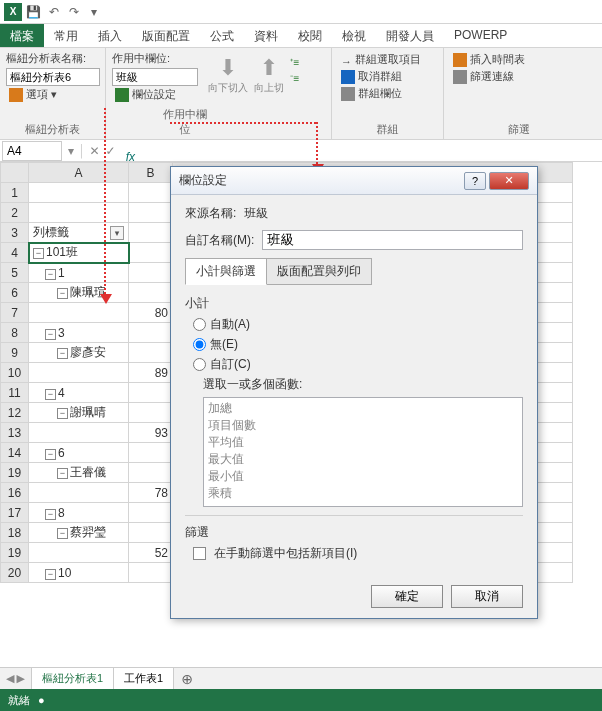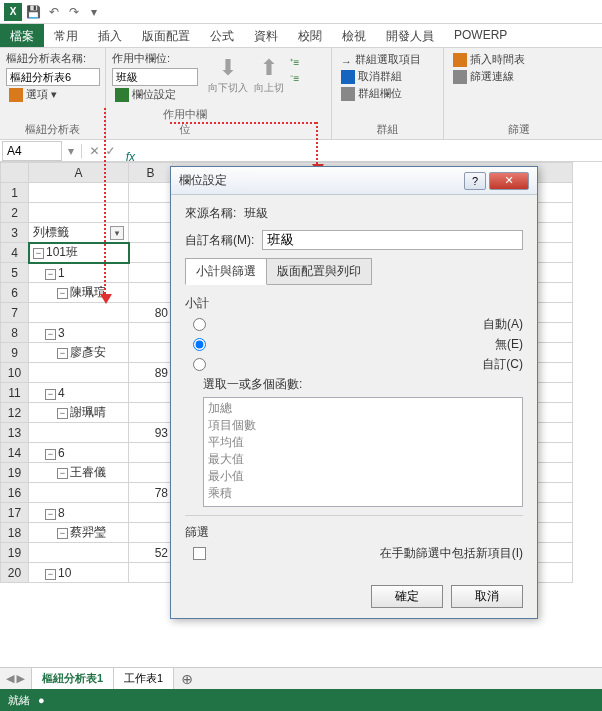--- a/index.html
+++ b/index.html
@@ -44,40 +44,40 @@
 .cell-b { font-weight: normal; }
 .rowlabel-hdr { display: flex; justify-content: space-between; align-items: center; }
 .dropbtn { width: 14px; height: 14px; border: 1px solid #999; background: #f4f4f4; display: inline-flex; align-items: center; justify-content: center; font-size: 9px; color: #555; }
 .expander { width: 11px; height: 11px; border: 1px solid #888; display: inline-flex; align-items: center; justify-content: center; font-size: 9px; line-height: 1; margin-right: 2px; background: #fff; color: #555; }
 td.selcell { background: #fff; outline: 2px solid #217346; outline-offset: -1px; }
 
 
 .sheettabs { position: absolute; bottom: 22px; left: 0; right: 0; height: 22px; background: #f1f1f1; border-top: 1px solid #ccc; display: flex; align-items: center; font-size: 11px; }
 .sheettabs .nav { display: flex; gap: 2px; padding: 0 6px; color: #888; }
 .sheettabs .stab { padding: 3px 10px; border: 1px solid #ccc; background: #fff; margin-right: -1px; }
-.sheettabs .stab.active { border-bottom: 2px solid #217346; font-weight: bold; color: #217346; }
+.sheettabs .stab.active { border-bottom: 2px solid #217346; font-weight: normal; color: #217346; }
 .sheettabs .plus { padding: 0 8px; color: #666; font-size: 14px; }
 
 
 .statusbar { position: absolute; bottom: 0; left: 0; right: 0; height: 22px; background: #217346; color: #fff; display: flex; align-items: center; padding: 0 8px; font-size: 11px; gap: 8px; }
 
 
 .dialog { position: absolute; left: 170px; top: 166px; width: 368px; background: #f0f0f0; border: 1px solid #5a7ca0; box-shadow: 2px 2px 8px rgba(0,0,0,0.3); }
 .dlg-title { height: 28px; background: linear-gradient(#fdfdfd,#e8edf5); display: flex; align-items: center; padding: 0 8px; border-bottom: 1px solid #c0c8d4; }
 .dlg-title .t { flex: 1; font-size: 12px; color: #333; }
 .dlg-title .wbtn { width: 22px; height: 18px; border: 1px solid #8a9bb0; margin-left: 3px; display: flex; align-items: center; justify-content: center; font-size: 11px; background: linear-gradient(#f6f8fb,#dbe3ef); border-radius: 2px; }
 .dlg-title .wclose { background: linear-gradient(#e7796f,#c0392b); color: #fff; width: 40px; }
 .dlg-body { padding: 10px 14px; font-size: 12px; color: #333; }
 .dlg-row { display: flex; align-items: center; margin-bottom: 8px; gap: 8px; }
 .dlg-row input[type=text] { flex: 1; border: 1px solid #abadb3; height: 20px; padding: 0 4px; }
 .dlg-tabs { display: flex; margin: 6px 0 10px; }
 .dlg-tabs .dtab { padding: 4px 10px; border: 1px solid #ababab; background: #e8e8e8; font-size: 12px; margin-right: -1px; }
 .dlg-tabs .dtab.active { background: #fff; border-bottom-color: #fff; position: relative; z-index: 1; }
 .fieldset-label { margin: 6px 0 4px; }
-.radio-row { display: flex; align-items: center; gap: 4px; margin: 3px 0 3px 8px; justify-content: space-between; }
+.radio-row { display: flex; align-items: center; gap: 4px; margin: 3px 0 3px 8px; }
 .funclist { width: 100%; height: 110px; border: 1px solid #abadb3; background: #fff; padding: 2px 4px; color: #888; overflow: hidden; margin-top: 4px; }
 .funclist div { line-height: 17px; }
 .dlg-btns { display: flex; justify-content: flex-end; gap: 8px; padding: 10px 14px; }
 .dlg-btns button { width: 72px; height: 23px; border: 1px solid #8a8a8a; background: linear-gradient(#fdfdfd,#e4e4e4); font-size: 12px; }
 hr.sep { border: none; border-top: 1px solid #d0d0d0; margin: 8px 0; }
 
 
 .redarrow { position: absolute; border-left: 2px dotted #e03030; }
 .redarrow .head { position: absolute; width: 0; height: 0; border-left: 6px solid transparent; border-right: 6px solid transparent; border-top: 10px solid #e03030; left: -6px; }
 .redarrow-h { position: absolute; border-top: 2px dotted #e03030; }

